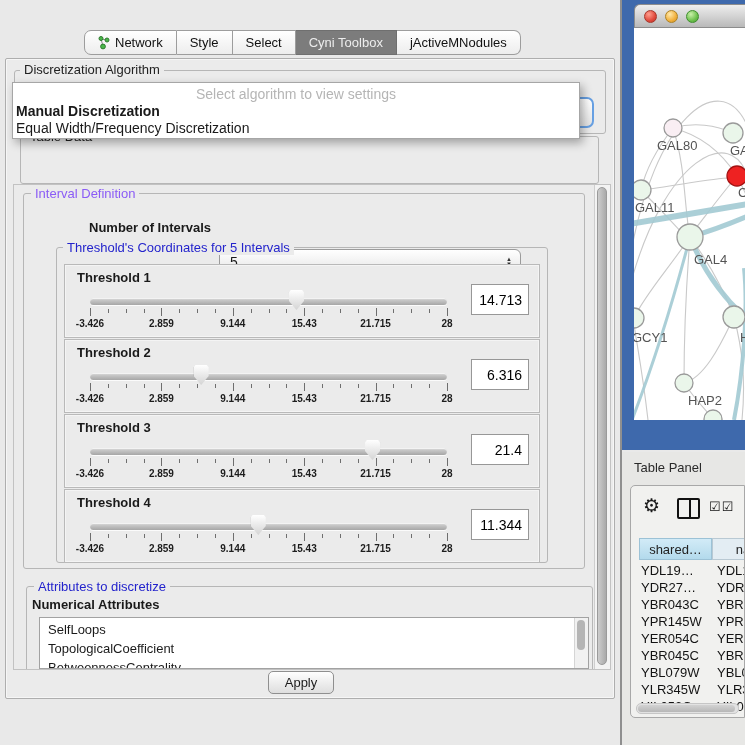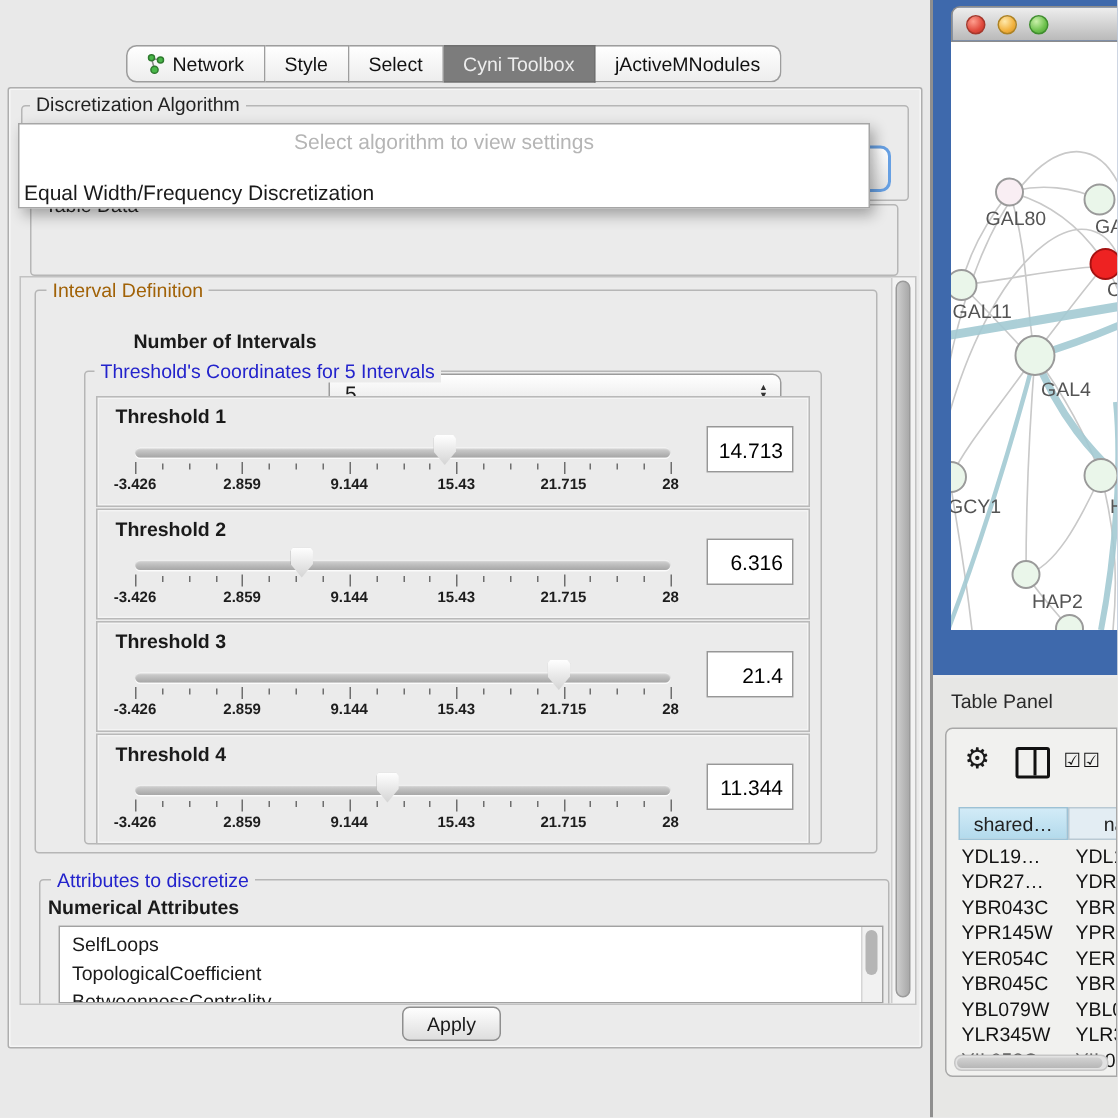--- a/index.html
+++ b/index.html
@@ -20,21 +20,21 @@
   .tab:last-child{border-radius:0 7px 7px 0;}
   .tab.active{background:#7c7c7c;color:#ededed;border-color:#6f6f6f;}
   #top-tabs{left:84px;top:30px;}
   #bottom-tabs{left:140px;top:703px;}
 
   #outer-panel{left:5px;top:58px;width:608px;height:639px;background:#ebebeb;border:1px solid #aeaeae;
       box-shadow:inset 0 0 0 1px #f6f6f6;border-radius:2px;}
 
   .group{border:1px solid #b6b6b6;border-radius:3px;position:absolute;}
   .group-title{position:absolute;background:#ebebeb;padding:0 4px;font-size:13px;color:#222;white-space:nowrap;}
-  .gt-green{color:#a16207;text-align:center;}
+  .gt-green{color:#8b5cf6;text-align:center;}
   .gt-blue{color:#2323cc;}
 
   #algo-group{left:14px;top:70px;width:590px;height:62px;}
   #algo-title{left:20px;top:62px;}
   #algo-combo-sliver{left:556px;top:97px;width:34px;height:27px;border:2px solid #67a0e3;border-radius:7px;
       background:linear-gradient(#ffffff,#e3e3e3);z-index:5;}
 
   #algo-popup{left:12px;top:82px;width:566px;height:55px;background:#fff;border:1px solid #a6a6a6;
       box-shadow:3px 4px 9px rgba(0,0,0,.32);z-index:10;}
   #popup-hint{left:0;top:3px;width:100%;text-align:center;color:#b5b5b5;font-size:14px;}
@@ -160,20 +160,21 @@
     </div>
 
   <div class="abs" id="outer-panel"></div>
 
   <div class="group" id="algo-group"></div>
   <div class="group-title abs" id="algo-title">Discretization Algorithm</div>
   <div class="abs" id="algo-combo-sliver"></div>
 
   <div class="abs" id="algo-popup">
     <div class="abs" id="popup-hint">Select algorithm to view settings</div>
+    <div class="popup-item" id="popup-item-0">Manual Discretization</div>
     <div class="popup-item" id="popup-item-1">Equal Width/Frequency Discretization</div>
   </div>
 
   <div class="group" id="tabledata-group"></div>
   <div class="group-title abs" id="tabledata-title">Table Data</div>
   <div class="mac-combo" id="tabledata-combo">
     <span>galFiltered.sif default node</span>
     <span class="combo-arrows">
       <span>▲</span>
         <span>▼</span>

